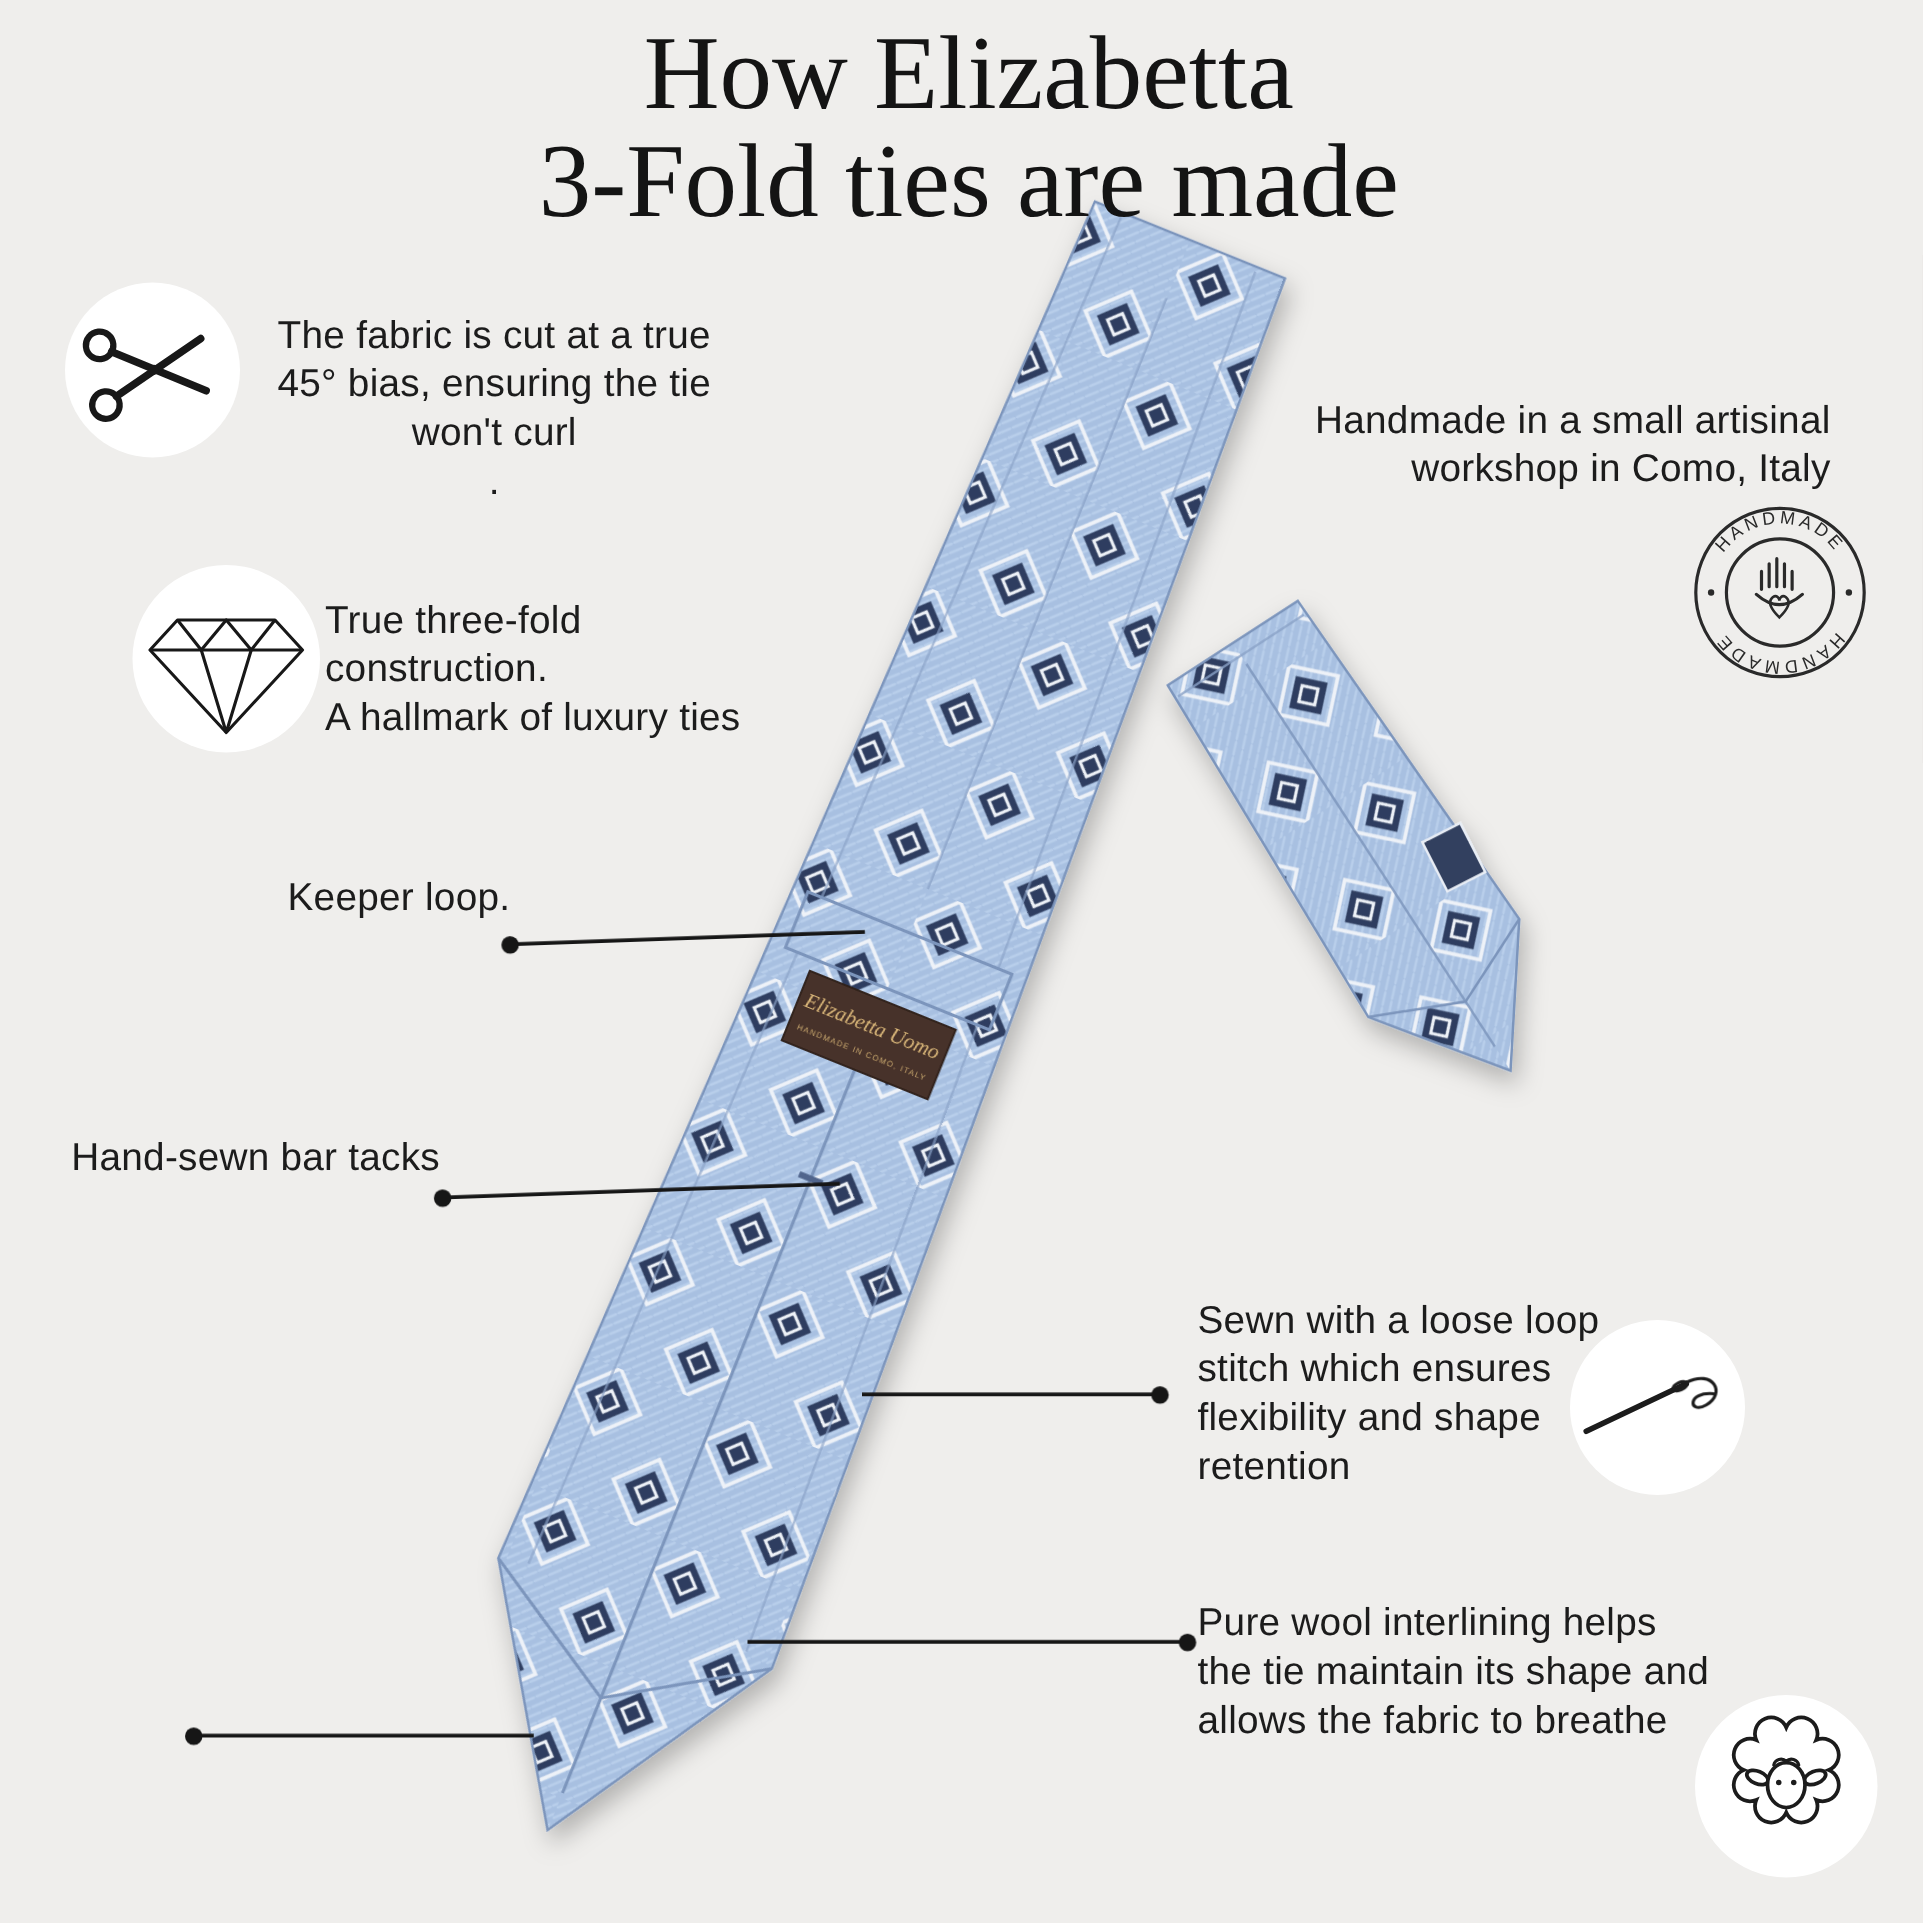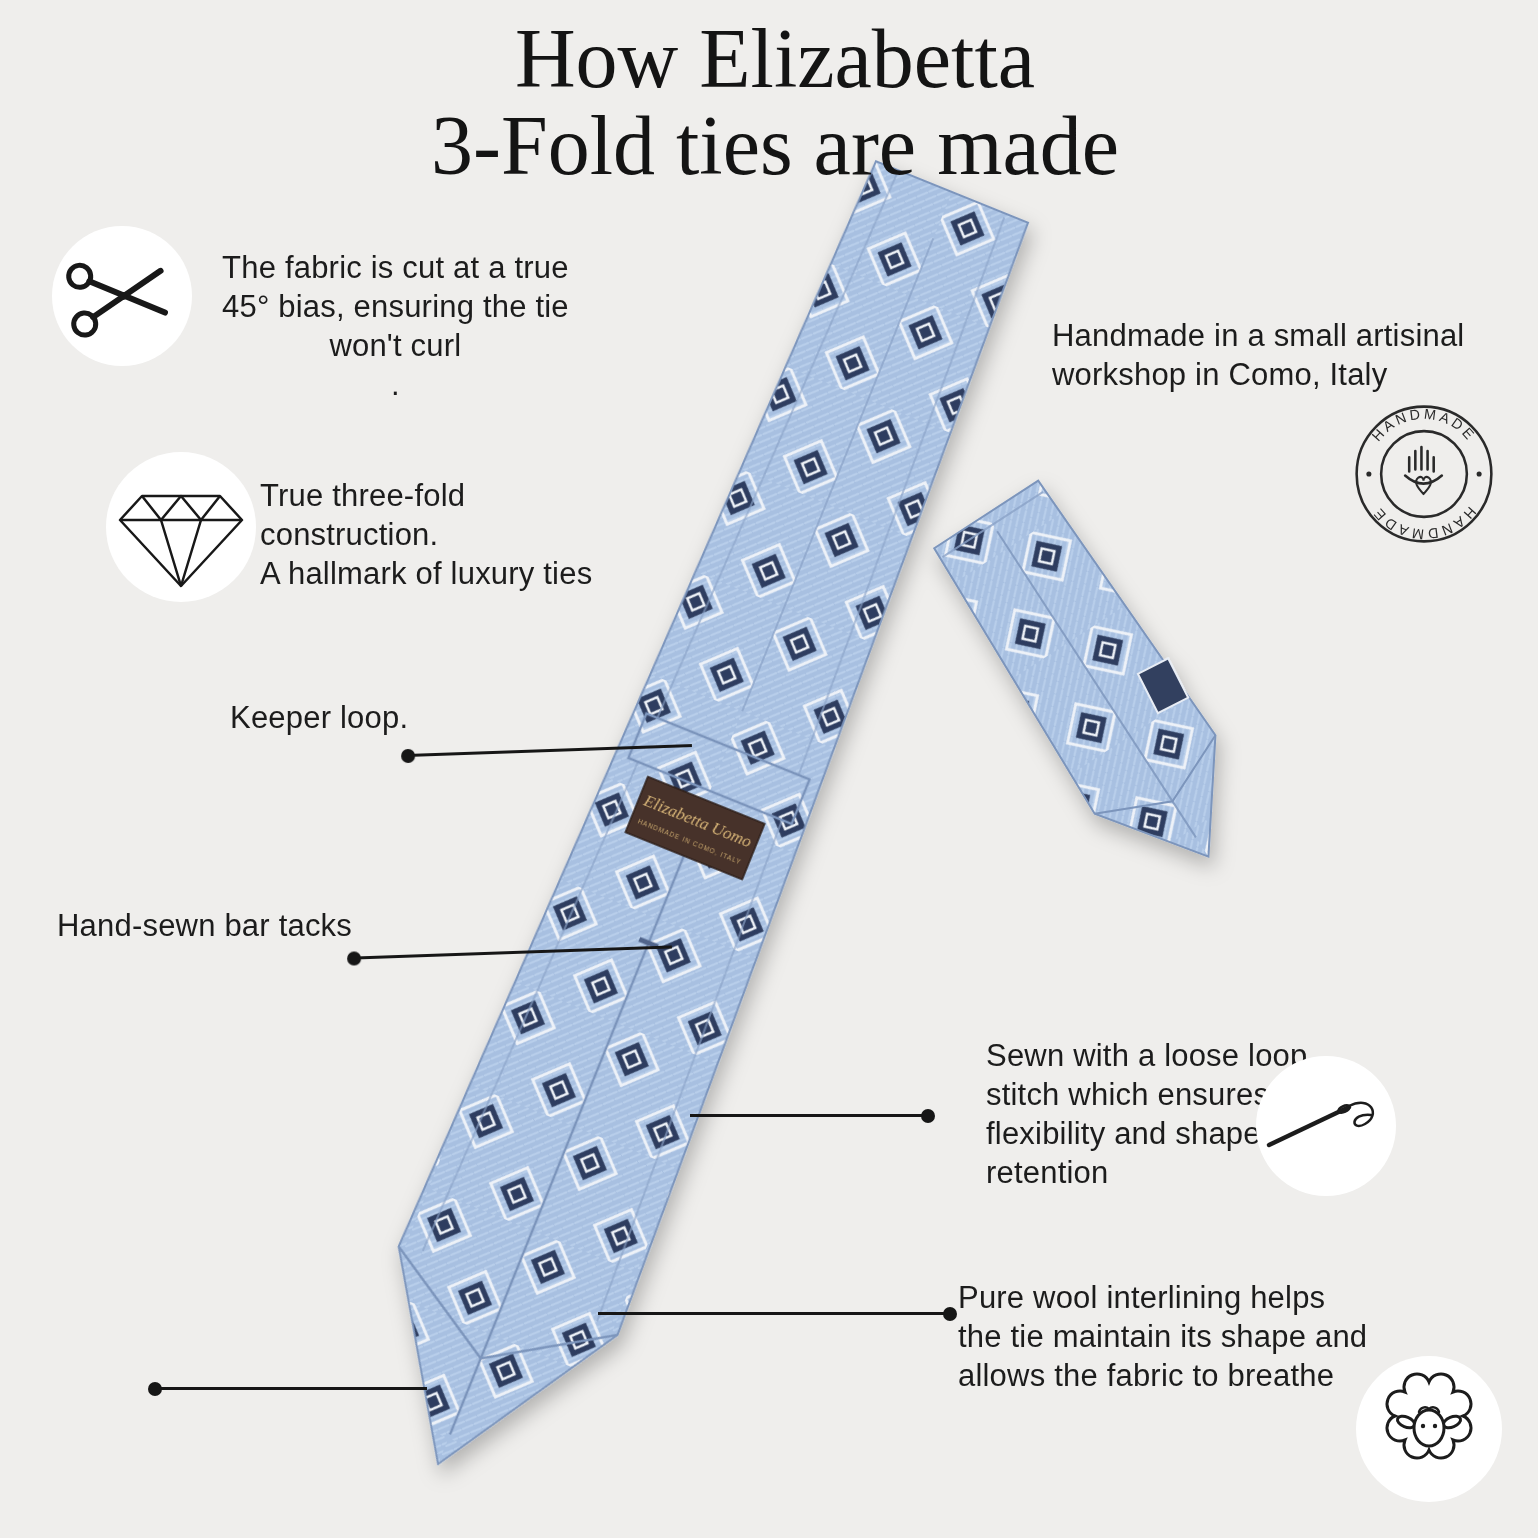--- a/index.html
+++ b/index.html
@@ -145,21 +145,21 @@
 
   <div class="note" style="left:57px; top:906px;">Hand-sewn bar tacks</div>
   <div class="connector" style="left:354px; top:951px; width:318px; transform:rotate(-2deg);">
     <span class="dot left"></span>
   </div>
 
   <div class="connector" style="left:155px; top:1387px; width:272px;">
     <span class="dot left"></span>
   </div>
 
-  <div class="note" style="left:1052px; top:316px;">Handmade in a small artisinal
+  <div class="note" style="left:1052px; top:316px;text-align:right;">Handmade in a small artisinal
 workshop in Como, Italy</div>
 
   <div style="position:absolute; left:1350px; top:400px; width:148px; height:148px;">
     <svg width="148" height="148" viewBox="0 0 145 145">
       <defs>
         <path id="arcTop" d="M 18.5,72.5 A 54,54 0 0 1 126.5,72.5" fill="none"></path>
         <path id="arcBot" d="M 126.5,72.5 A 54,54 0 0 1 18.5,72.5" fill="none"></path>
       </defs>
       <circle cx="72.5" cy="72.5" r="66" fill="none" stroke="#2a2a2a" stroke-width="2.5"></circle>
       <circle cx="72.5" cy="72.5" r="42" fill="none" stroke="#2a2a2a" stroke-width="2.5"></circle>
@@ -172,21 +172,21 @@
       <circle cx="18.5" cy="72.5" r="2.5" fill="#2a2a2a"></circle>
       <circle cx="126.5" cy="72.5" r="2.5" fill="#2a2a2a"></circle>
       <g stroke="#2a2a2a" fill="none" stroke-width="2.5" stroke-linecap="round">
         <path d="M58,70 V56 M64,68 V50 M70,68 V46 M76,68 V50 M82,70 V56"></path>
         <path d="M54,74 Q72,90 90,74"></path>
         <path d="M72,92 C66,86 62,80 67,76 C70,74 72,77 72,79 C72,77 74,74 77,76 C82,80 78,86 72,92 Z" stroke-width="2"></path>
       </g>
     </svg>
   </div>
 
-  <div class="note" style="left:958px; top:1036px;margin-left:28px;">Sewn with a loose loop
+  <div class="note" style="left:958px; top:1036px;">Sewn with a loose loop
 stitch which ensures
 flexibility and shape
 retention</div>
   <div class="connector" style="left:690px; top:1114px; width:238px;">
     <span class="dot right"></span>
   </div>
 
   <div class="icon-circle" style="left:1256px; top:1056px; width:140px; height:140px;">
     <svg width="138" height="138" viewBox="0 0 138 138">
       <g stroke="#1c1c1c" fill="none" stroke-linecap="round">

